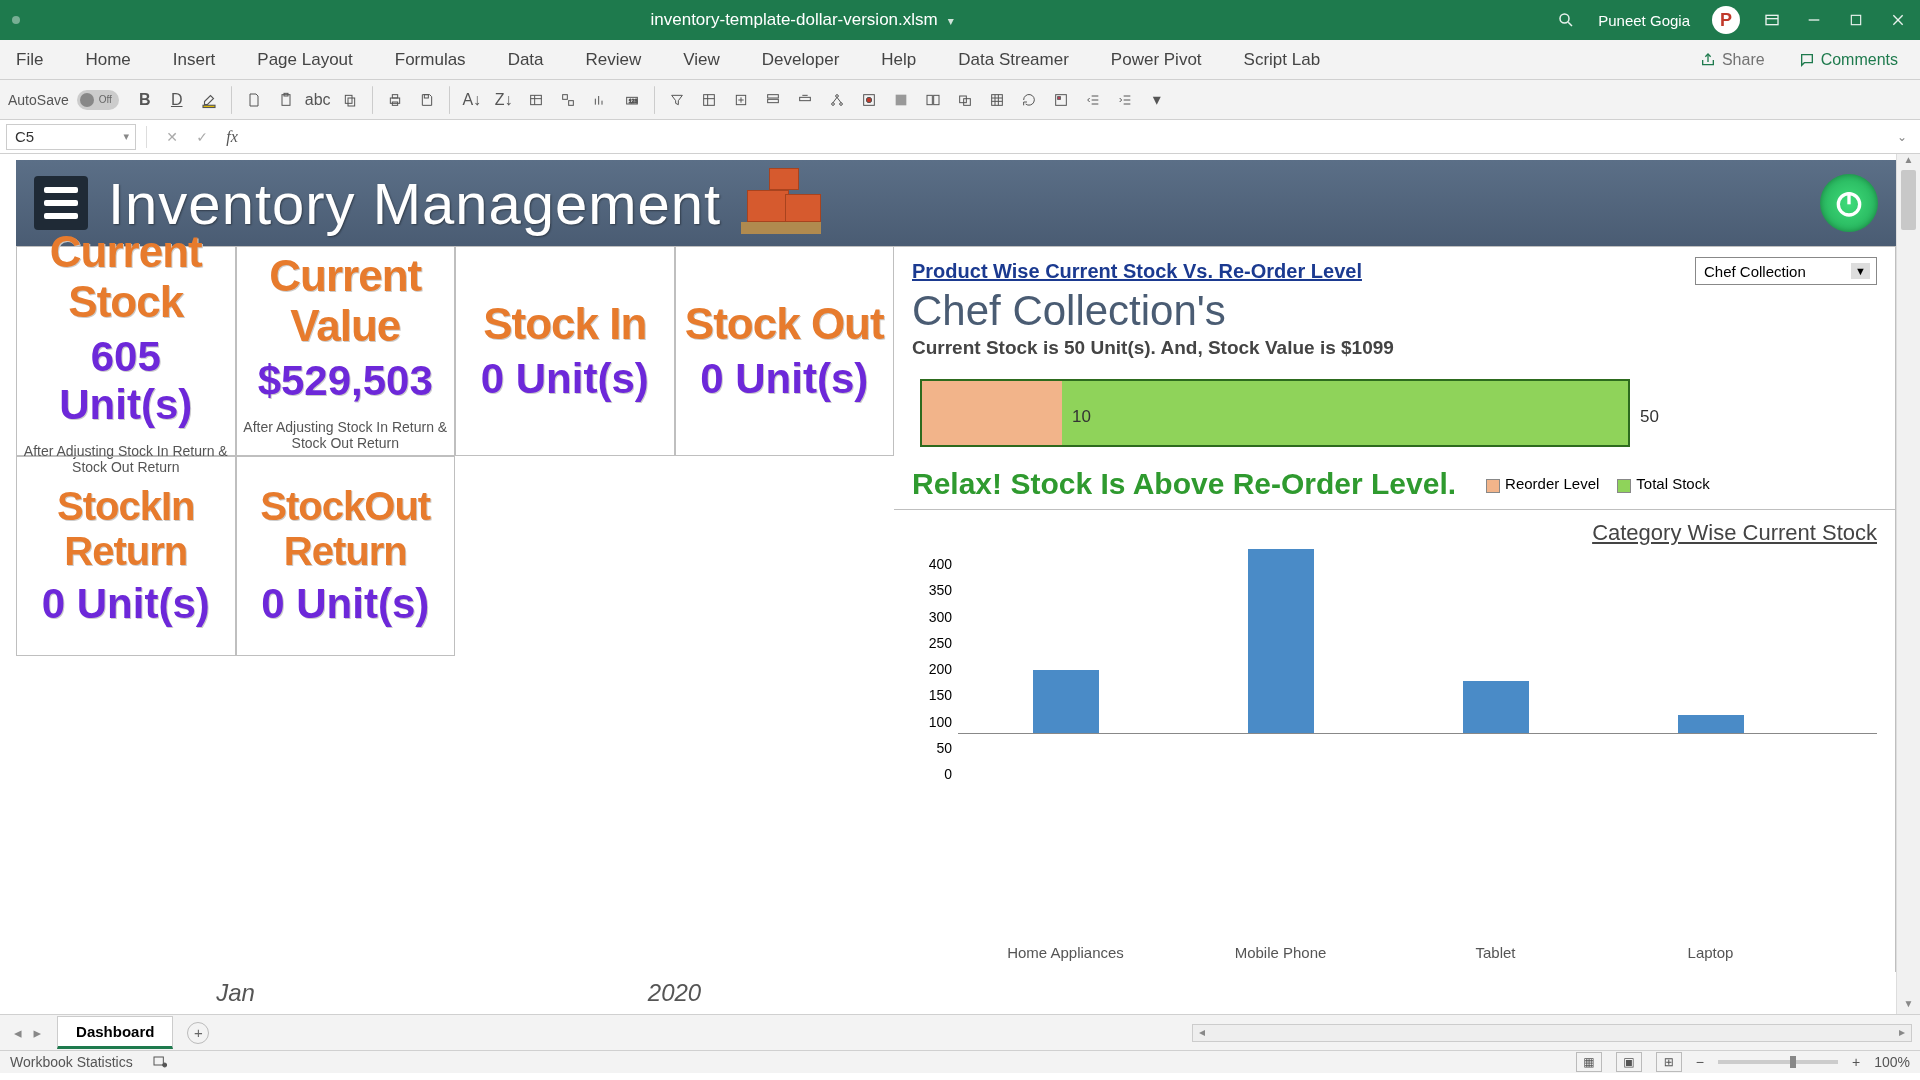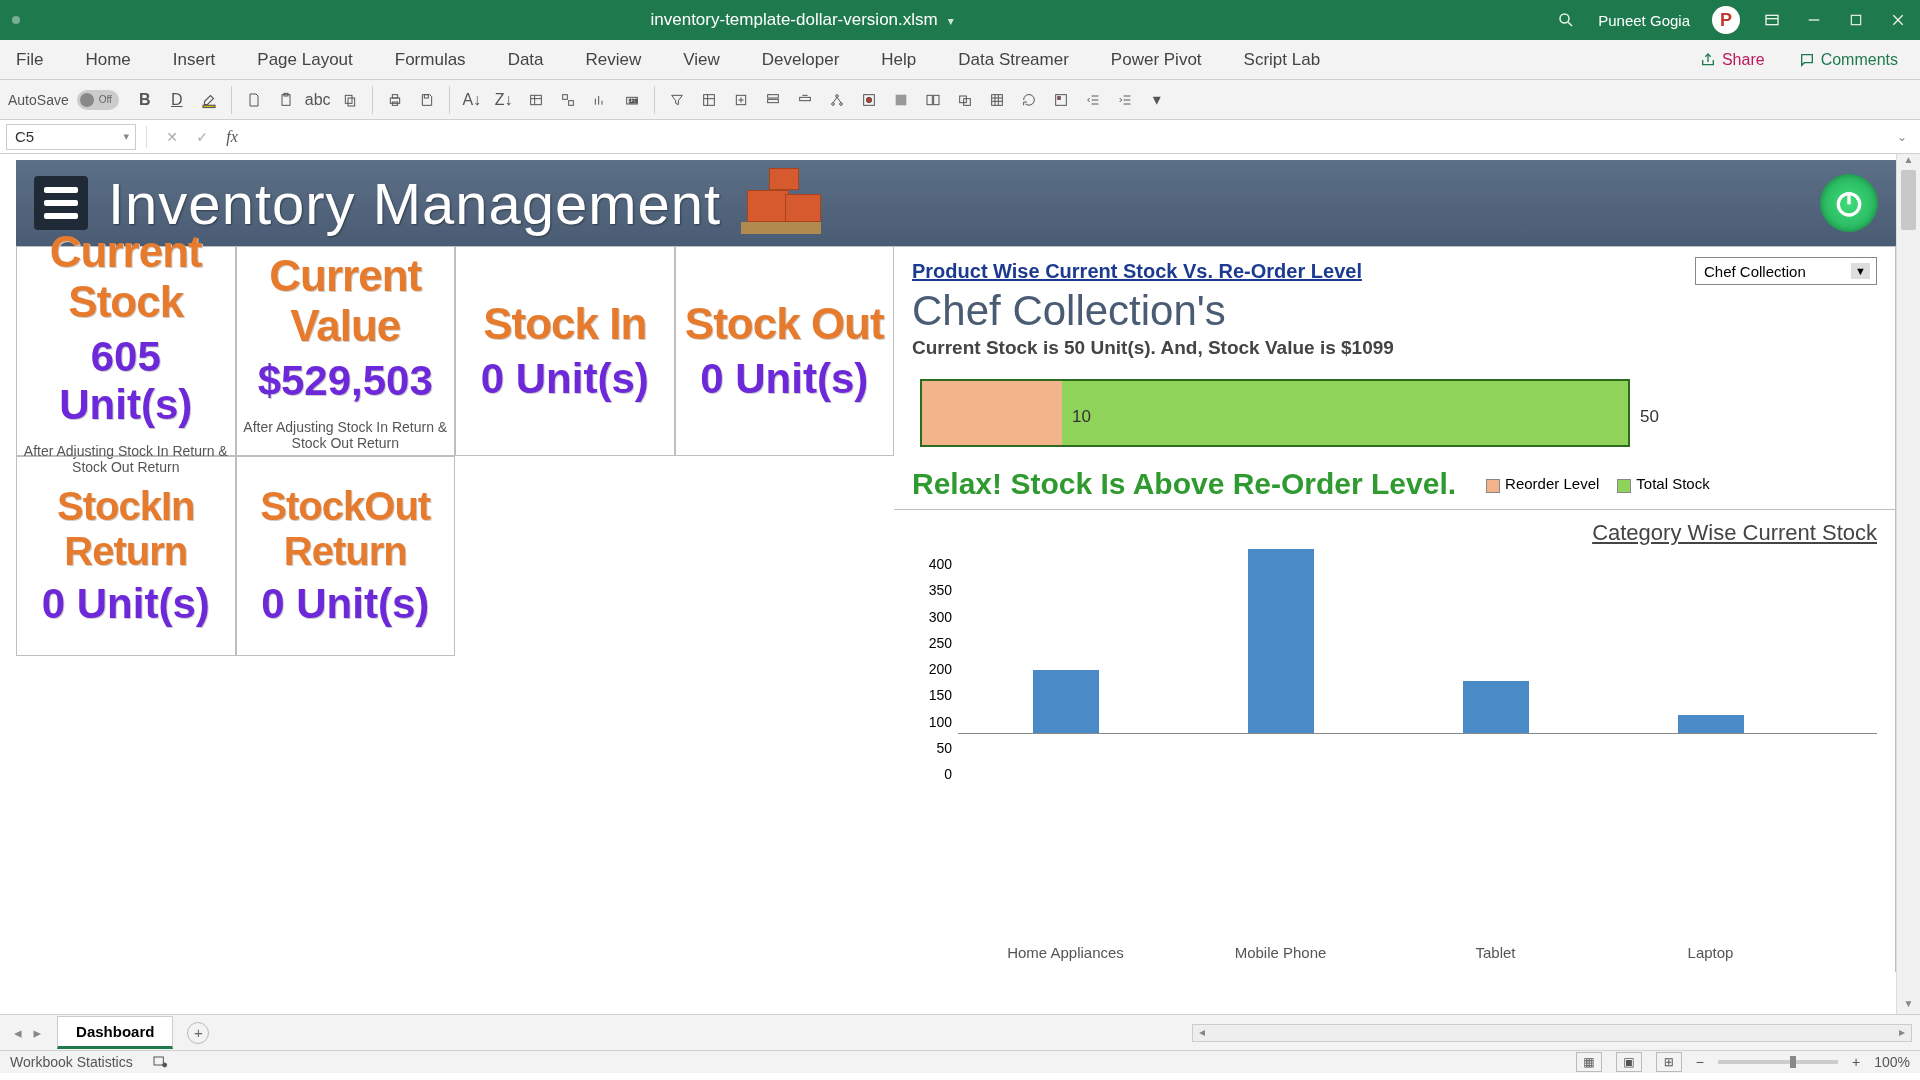--- a/index.html
+++ b/index.html
@@ -17,21 +17,21 @@
 .titlebar .avatar { width: 28px; height: 28px; border-radius: 50%; background: #fff; color: #c1392b; font-weight: bold; display:inline-flex; align-items:center; justify-content:center; font-size:18px; }
 .titlebar .user { font-size:15px; }
 
 
 .ribbon { height: 40px; background: #f3f3f3; border-bottom: 1px solid #d0d0d0; display: flex; align-items: center; padding: 0 12px; font-size: 17px; color: #444; }
 .ribbon .tabs { display: flex; gap: 34px; }
 .ribbon .tab { padding: 6px 4px; cursor:pointer; }
 .ribbon .spacer { flex: 1; }
 .ribbon .share, .ribbon .comments { display:flex; align-items:center; gap:6px; padding:4px 10px; border:1px solid #bbb; font-size:16px; cursor:pointer; }
 .ribbon .comments { margin-left: 14px; border:none; color:#1e7a4d; }
-.ribbon .share { border:none; color:#be185d; }
+.ribbon .share { border:none; color:#737373; }
 
 
 .qat { height: 40px; background: #f3f3f3; border-bottom: 1px solid #d0d0d0; display: flex; align-items: center; padding: 0 8px; gap: 4px; }
 .qat .autosave { display:flex; align-items:center; gap:8px; font-size:14px; color:#555; margin-right:8px; }
 .qat .toggle { width:42px; height:20px; border-radius:10px; background:#ccc; position:relative; display:inline-flex; align-items:center; }
 .qat .toggle::before{content:""; width:14px; height:14px; border-radius:50%; background:#888; position:absolute; left:3px;}
 .qat .toggle .lbl{font-size:10px; margin-left:22px; color:#666;}
 .qat .qicon { width:28px; height:28px; display:inline-flex; align-items:center; justify-content:center; color:#555; font-size:16px; cursor:pointer; border-radius:3px; }
 .qat .qicon.sep { width:1px; background:#ccc; margin:0 4px; }
 
@@ -510,20 +510,24 @@
                 <div class="xcat" style="left: 153.5px; bottom: -1px;">Home Appliances</div>
                 <div class="xcat" style="left: 368.5px; bottom: -1px;">Mobile Phone</div>
                 <div class="xcat" style="left: 583.5px; bottom: -1px;">Tablet</div>
                 <div class="xcat" style="left: 798.5px; bottom: -1px;">Laptop</div>
               </div>
           </div>
         </div>
       </div>
     </div>
 
+    <div class="footer-row">
+      <div class="cell">Jan</div>
+      <div class="cell">2020</div>
+    </div>
 
   </div>
 
   <div class="vscroll">
     <div class="arrow up">▲</div>
     <div class="thumb"></div>
     <div class="arrow down">▼</div>
   </div>
 </div>
 

